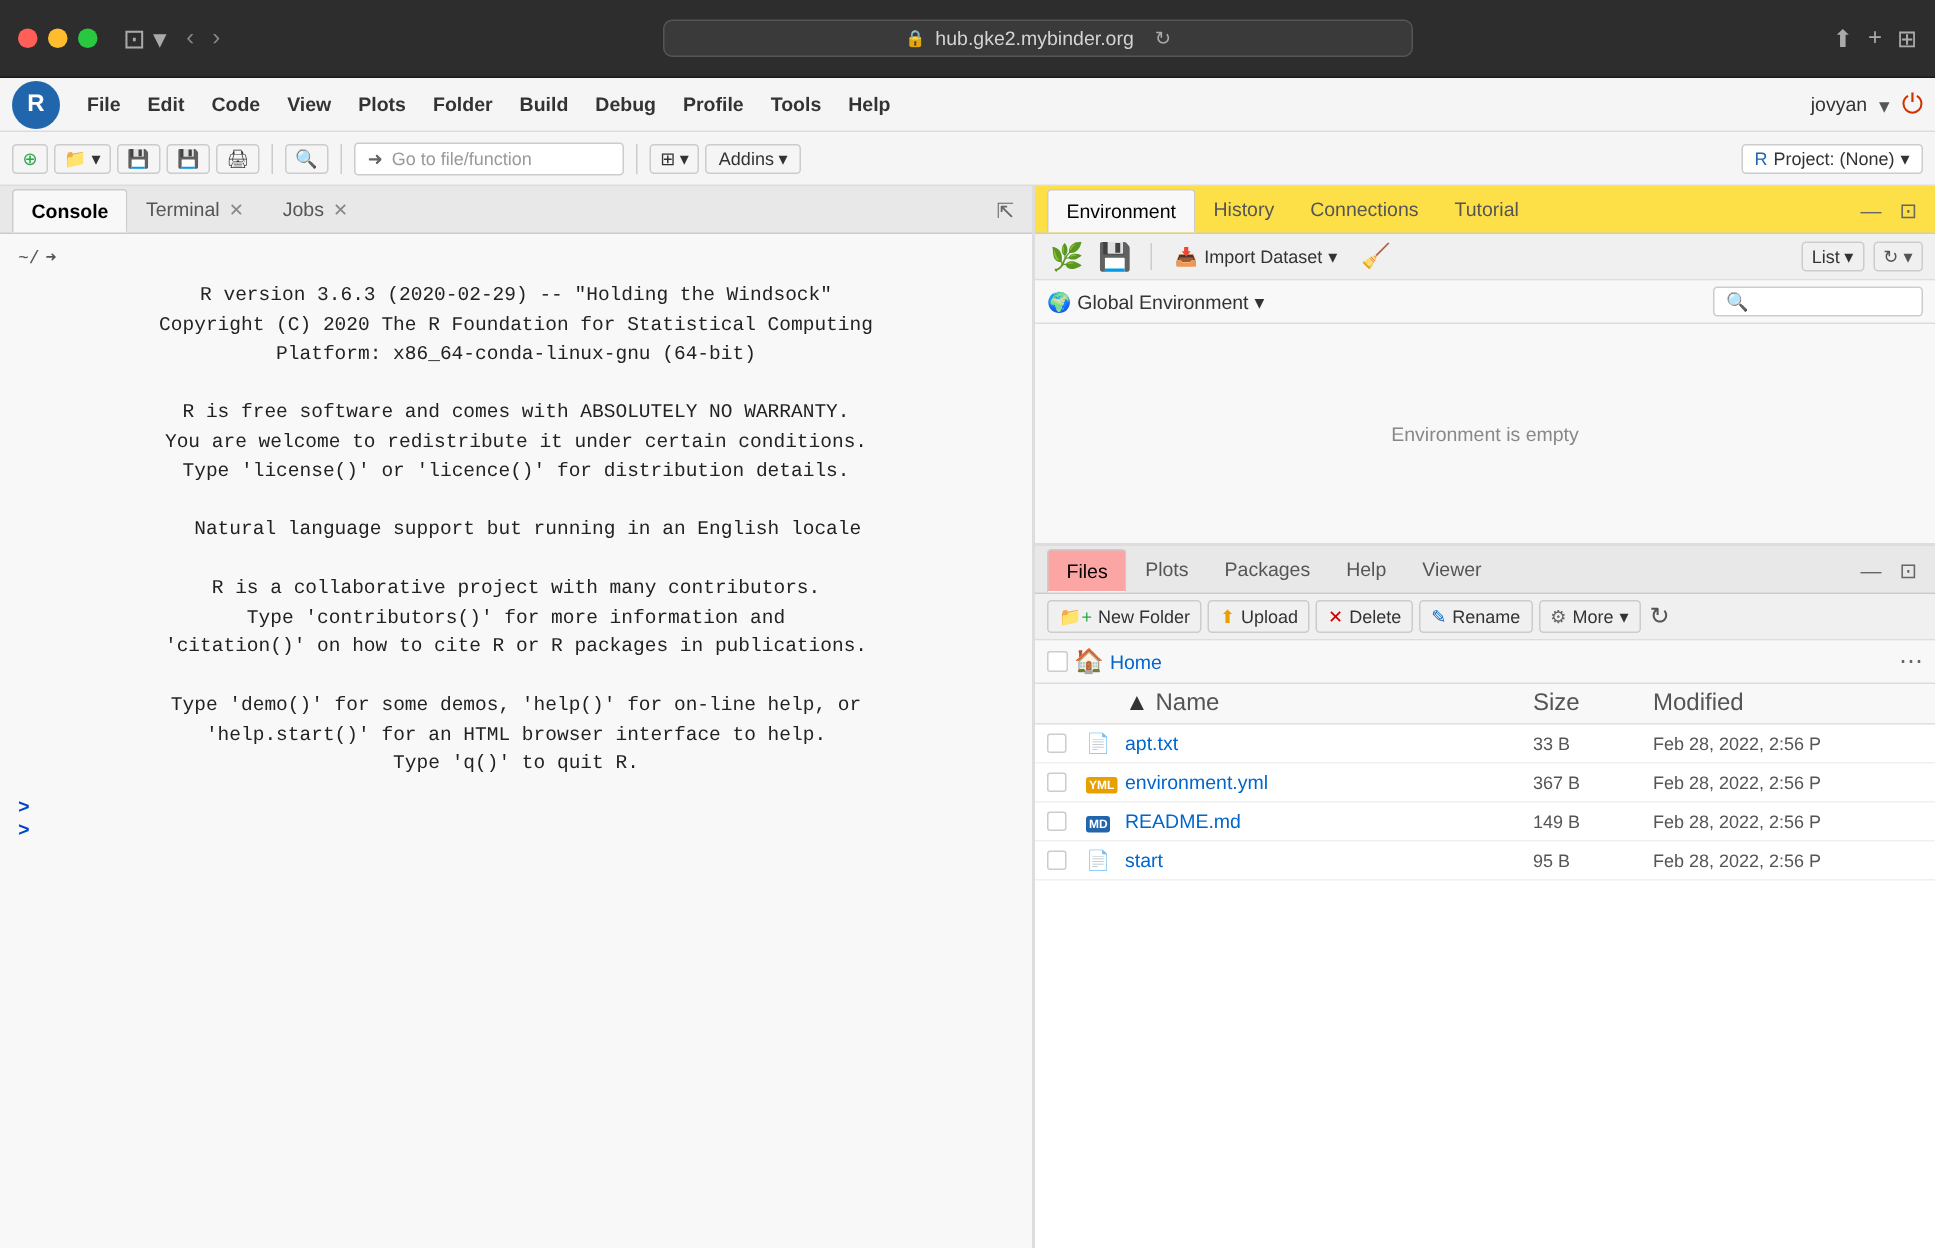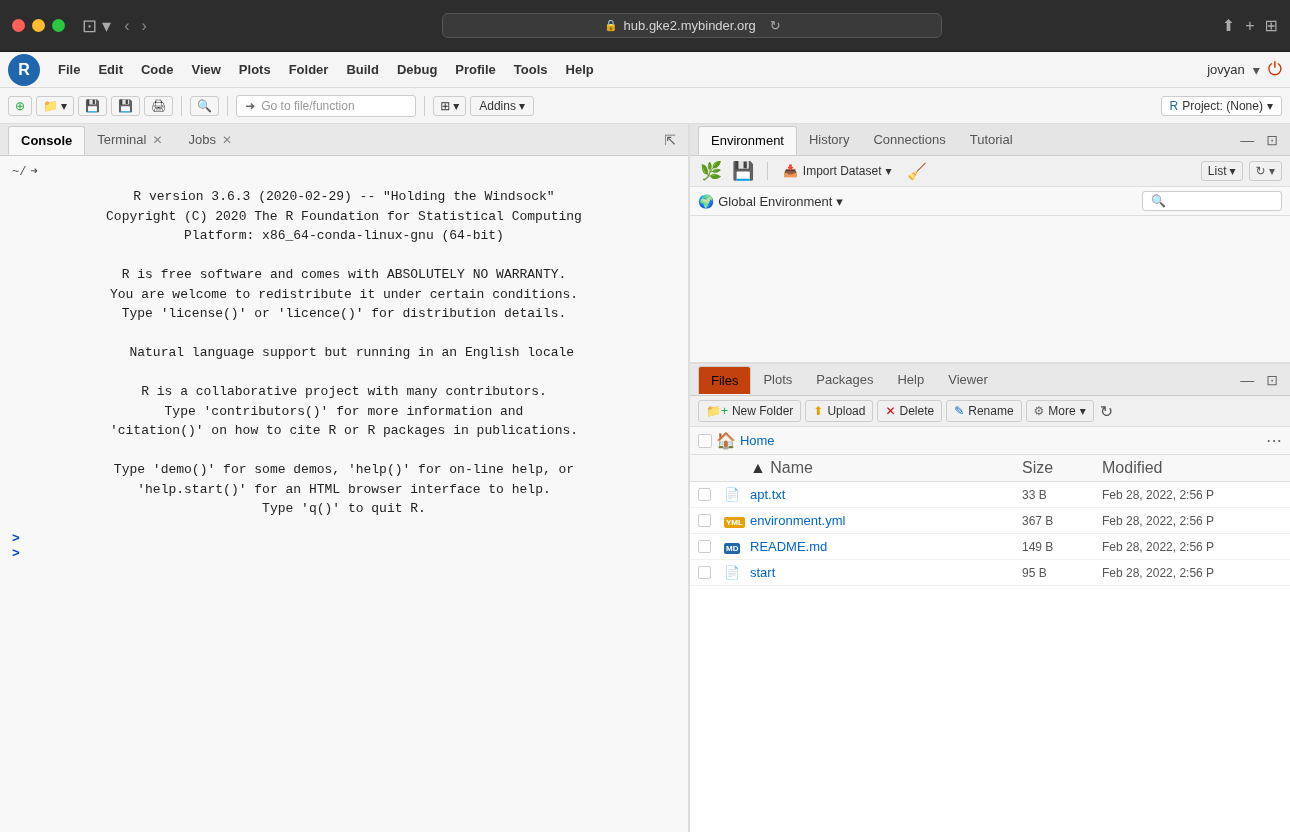--- a/index.html
+++ b/index.html
@@ -298,21 +298,21 @@
     
     .upper-right {
       height: 240px;
       border-bottom: 2px solid #ddd;
       display: flex;
       flex-direction: column;
     }
     .upper-right-tabs {
       display: flex;
       align-items: center;
-      background: #e5e5e5;
+      background: #fde047;
       border-bottom: 1px solid #ccc;
       padding: 0 8px;
       height: 32px;
     }
     .upper-right-tab {
       padding: 6px 12px;
       font-size: 13px;
       cursor: pointer;
       border: none;
       background: none;
@@ -448,21 +448,21 @@
     }
     .lower-right-tab {
       padding: 6px 12px;
       font-size: 13px;
       cursor: pointer;
       border: none;
       background: none;
       color: #555;
     }
     .lower-right-tab.active {
-      background: #c2410c;
+      background: #fca5a5;
       color: #000;
       border-top: 1px solid #ccc;
       border-left: 1px solid #ccc;
       border-right: 1px solid #ccc;
       border-bottom: 1px solid #f8f8f8;
       margin-bottom: -1px;
       border-radius: 3px 3px 0 0;
     }
     .lower-right-tab-actions {
       margin-left: auto;
@@ -794,20 +794,23 @@
 
       <div class="global-env-bar">
         <button class="global-env-btn">
           <span style="color:#2166ac;">🌍</span>
           <span>Global Environment</span>
           <span>▾</span>
         </button>
         <input class="env-search" type="text" placeholder="🔍" style="">
       </div>
 
+      <div class="env-empty">
+        <span>Environment is empty</span>
+      </div>
     </div>
 
     <div class="lower-right">
       <div class="lower-right-tabs">
         <button class="lower-right-tab active">
           <span>Files</span>
         </button>
         <button class="lower-right-tab">
           <span>Plots</span>
         </button>

